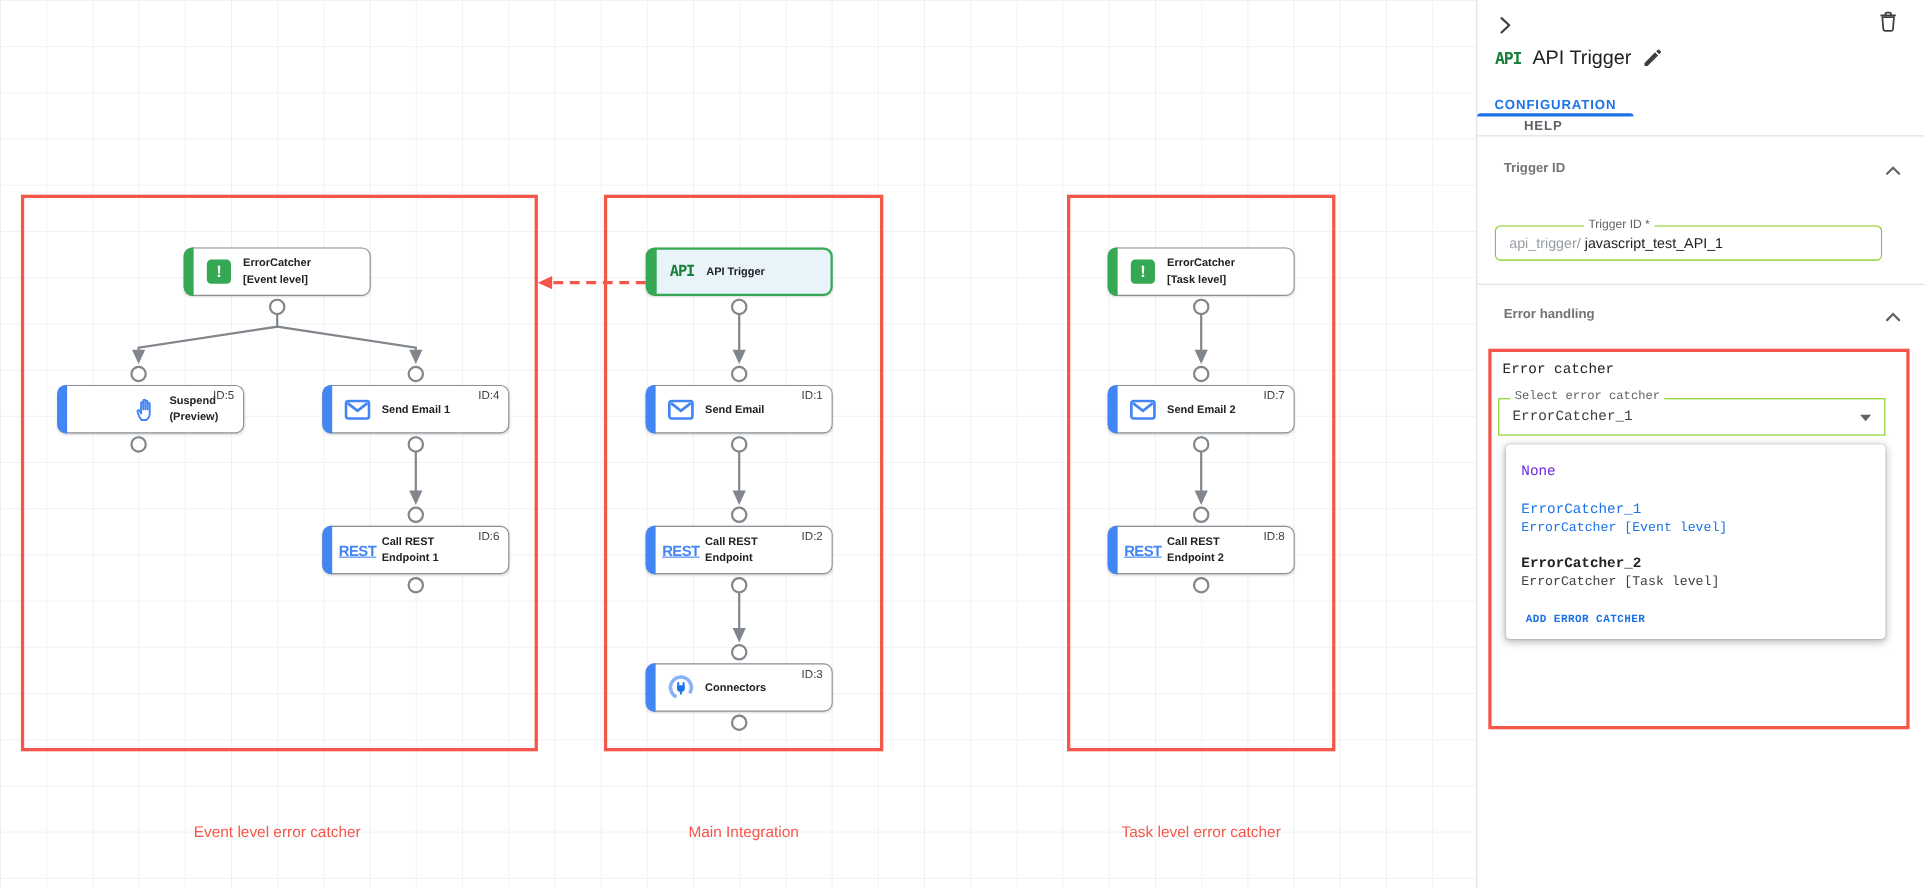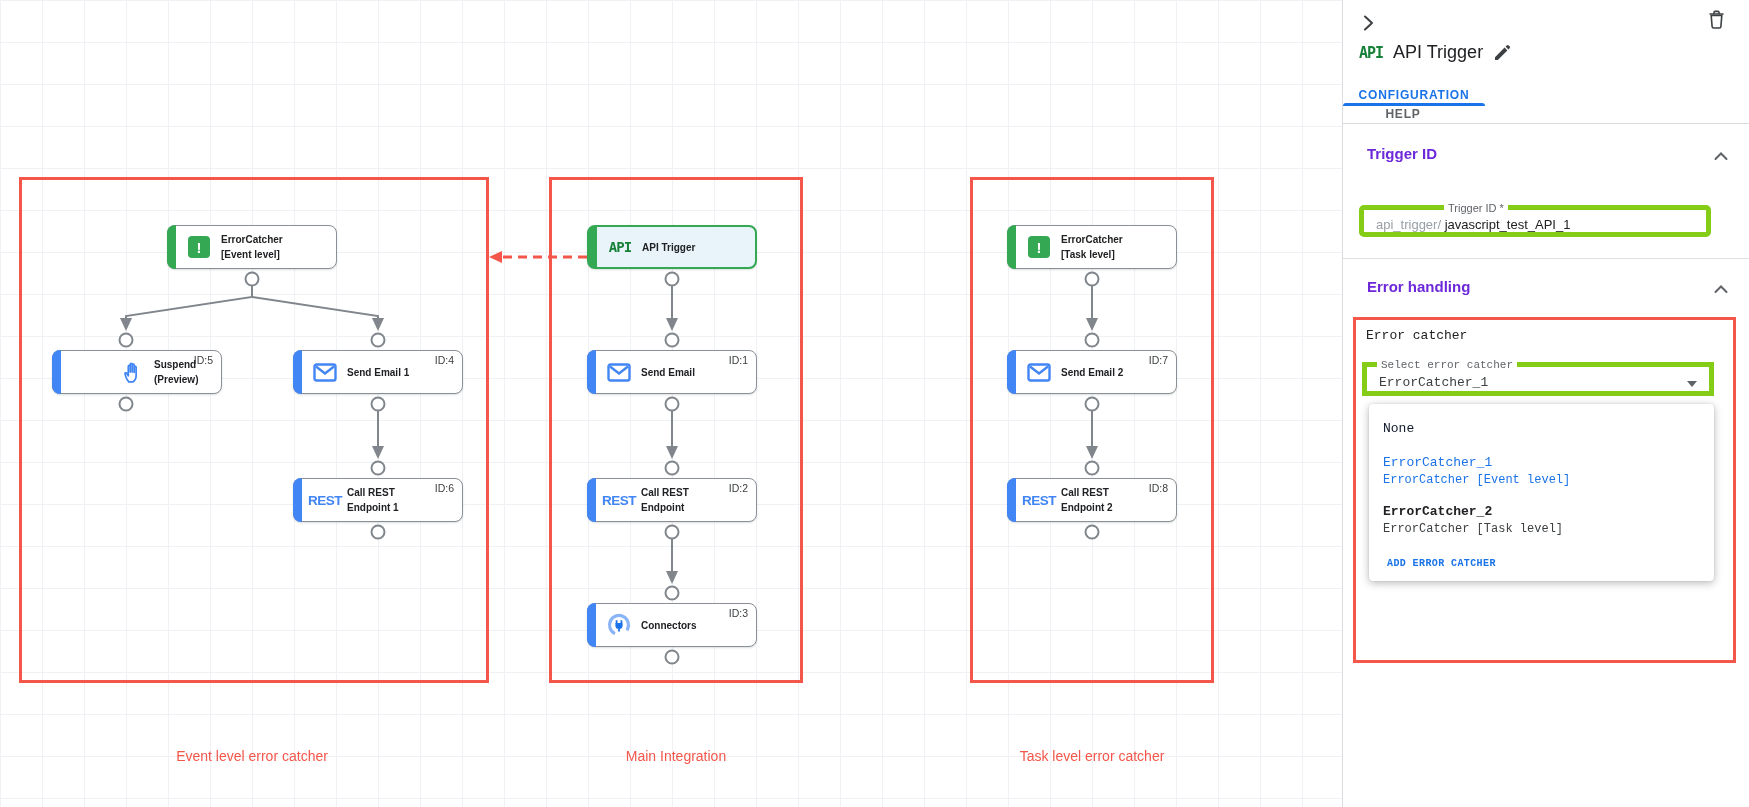--- a/index.html
+++ b/index.html
@@ -30,53 +30,53 @@
   .accent.blue { background:#4285f4; }
   .accent.green { background:#34a853; }
   .node.trigger { background:#e8f4fa; border:2px solid #34a853; }
   .nicon { width:44px; margin-left:9px; display:flex; align-items:center; justify-content:center; flex:0 0 auto; }
   .ntext { font-size:10px; font-weight:bold; line-height:15px; color:#202124; }
   .ntext span { display:block; }
   .ntext span:empty { display:none; }
   .nid { position:absolute; top:3px; right:8px; font-size:10.5px; color:#3c4043; }
   .err-ic { width:22px; height:22px; background:#34a853; border-radius:4px; color:#fff; font-size:15px; font-weight:bold; display:flex; align-items:center; justify-content:center; }
   .api-ic { font-family:"DejaVu Sans Mono", monospace; font-weight:bold; font-size:14px; color:#188038; letter-spacing:-1px; }
-  .rest-ic { font-size:13.5px; font-weight:bold; color:#4285f4; letter-spacing:-0.5px; }
+  .rest-ic { font-size:13.5px; font-weight:bold; color:#4285f4; letter-spacing:-0.5px;text-decoration:underline; }
 
   
   .panel {
     position:absolute; left:1342px; top:0; width:407px; height:807px;
     background:#fff; border-left:1px solid #dadce0;
   }
   .icon-btn { position:absolute; background:none; border:none; cursor:pointer; padding:2px; }
   .panel-header { position:absolute; left:16px; top:42px; display:flex; align-items:center; gap:10px; }
   .panel-badge { font-family:"DejaVu Sans Mono", monospace; font-weight:bold; font-size:15px; color:#188038; letter-spacing:-1px; }
   .panel-title { font-size:18px; color:#202124; }
 
   .tabs { position:absolute; left:0; top:86px; width:100%; height:38px; border-bottom:1px solid #dadce0; display:flex;flex-direction:column; }
   .tab { height:100%; display:flex; align-items:center; justify-content:center; font-size:12px; font-weight:bold; letter-spacing:.8px; cursor:pointer; position:relative; }
   .tab.cfg { width:142px; color:#1a73e8; }
   .tab.cfg::after { content:""; position:absolute; left:0; right:0; bottom:-1px; height:3px; background:#1a73e8; border-radius:3px 3px 0 0; }
   .tab.help { width:120px; color:#5f6368; }
 
-  .sec-head { position:absolute; left:24px; font-size:15px; font-weight:bold; color:#6d28d9; }
+  .sec-head { position:absolute; left:24px; font-size:12px; font-weight:bold; color:#737373; }
   .sec-chevron { position:absolute; right:20px; }
 
-  .outlined { position:absolute; border:5px solid #84cc16; border-radius:5px; background:#fff; }
+  .outlined { position:absolute; border:1px solid #84cc16; border-radius:5px; background:#fff; }
   .float-label { position:absolute; top:-8px; font-size:11px; color:#5f6368; background:#fff; padding:0 4px; white-space:nowrap; }
   .field-text { position:absolute; left:12px; top:7px; font-size:13px; white-space:nowrap; }
   .prefix { color:#9aa0a6; }
   .divider { position:absolute; left:0; width:100%; height:1px; background:#e0e0e0; }
 
   .red-annot { position:absolute; border:3px solid #f4564a; }
   .ec-label { position:absolute; left:10px; top:8px; font-size:13px; color:#202124; }
   .select-caret { position:absolute; right:12px; top:14px; width:0; height:0; border-left:5px solid transparent; border-right:5px solid transparent; border-top:6px solid #5f6368; }
 
   .menu { position:absolute; background:#fff; border-radius:4px; box-shadow:0 2px 8px rgba(0,0,0,.28), 0 0 2px rgba(0,0,0,.12); padding-top:12px; }
-  .menu-item-none { padding:5px 14px 14px; font-size:13px; color:#0f172a; cursor:pointer; }
+  .menu-item-none { padding:5px 14px 14px; font-size:13px; color:#6d28d9; cursor:pointer; }
   .menu-opt { padding:5px 14px 12px; cursor:pointer; }
   .menu-opt .name { font-size:13px; }
   .menu-opt .detail { font-size:12px; margin-top:3px; }
   .menu-opt.sel .name, .menu-opt.sel .detail { color:#1a73e8; }
   .menu-opt.plain .name { color:#202124; font-weight:bold; }
   .menu-opt.plain .detail { color:#3c4043; }
   .add-ec { padding:10px 18px 12px; font-size:10px; font-weight:bold; letter-spacing:.4px; color:#1a73e8; cursor:pointer; }
 </style>
 </head>
 <body>

